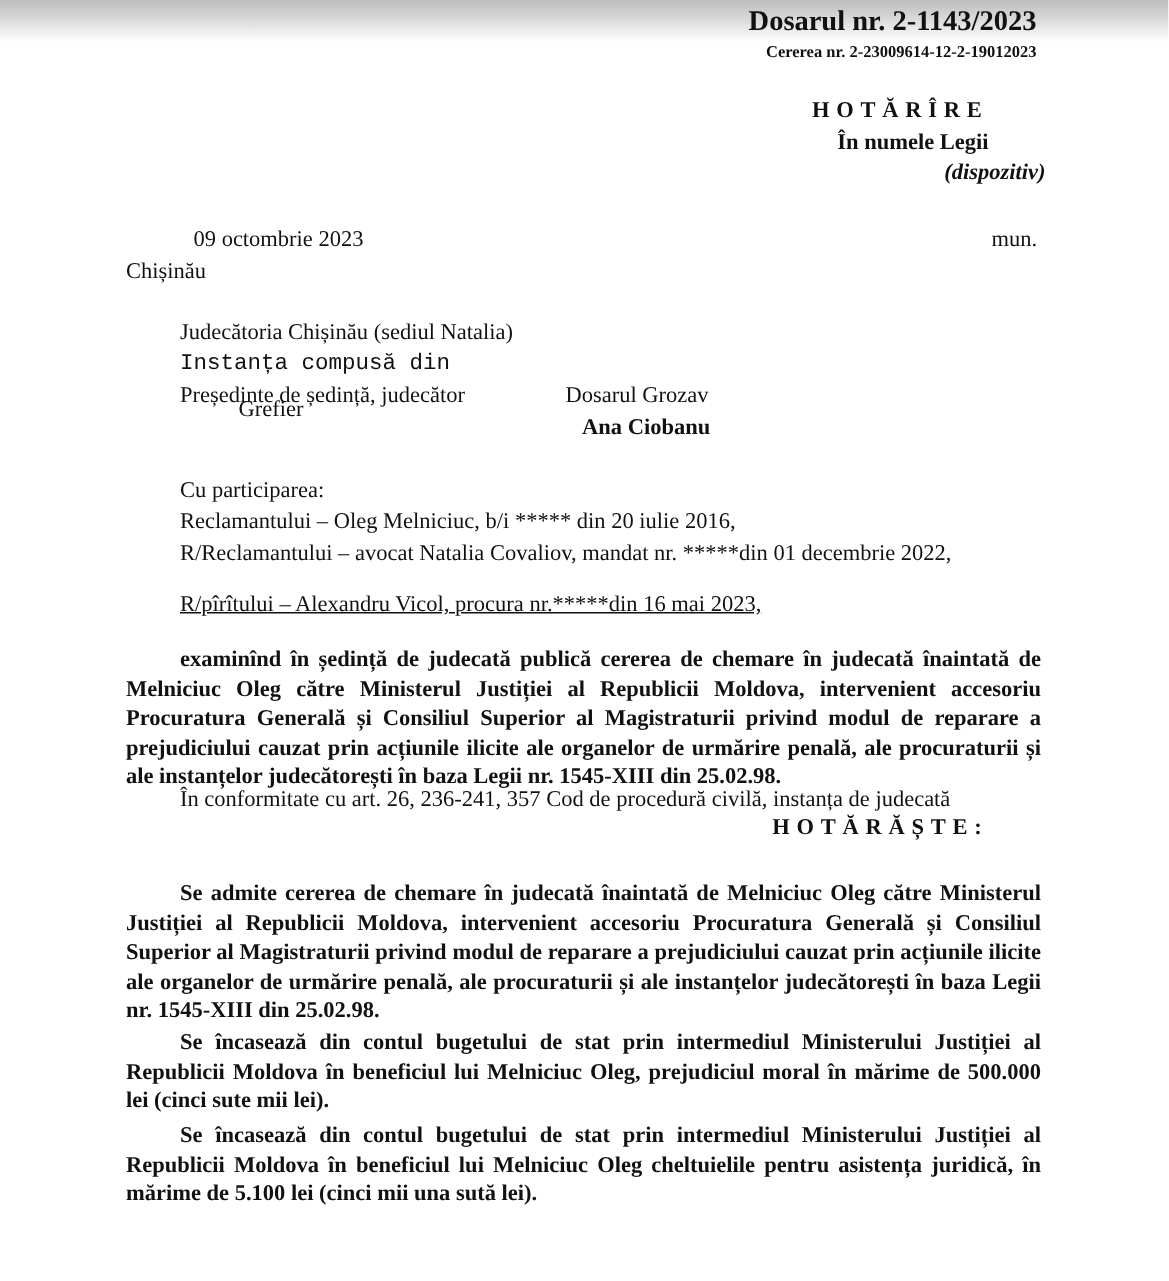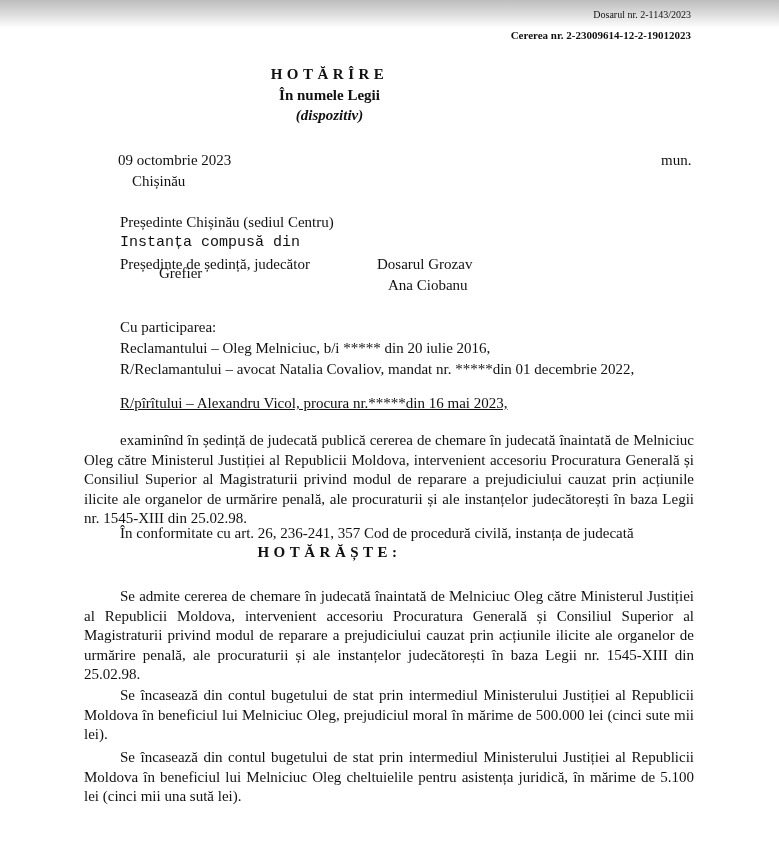--- a/index.html
+++ b/index.html
@@ -12,56 +12,56 @@
       font-family: "Liberation Serif", "DejaVu Serif", serif;
       color: #111111;
       font-size: 15px;
     }
     .top-shade {
       position: absolute; left: 0; top: 0; width: 779px; height: 28px;
       background: linear-gradient(to bottom, #bdbdbd 0%, #d9d9d9 45%, #ffffff 100%);
     }
     .abs { position: absolute; white-space: nowrap; line-height: 18px; }
     .bold { font-weight: bold; }
-    .italic { font-style: italic; }
-    .caseno { right: 88px; top: 6px; font-size: 10px; font-weight: normal; }
+    .italic { font-style: italic; margin-left: 38px; }
+    .caseno { right: 88px; top: 6px; font-size: 19px; font-weight: bold; }
     .reqno { right: 88px; top: 26px; font-size: 11px; font-weight: bold; }
-    .title-wrap { position: absolute; left: 0; width: 659px; text-align: center; }
+    .title-wrap { position: absolute; left: 0; width: 659px; text-align: right; }
     .spaced { letter-spacing: 4.5px; }
     .justify {
       position: absolute; left: 84px; width: 610px;
       text-align: justify; line-height: 19.6px; white-space: normal;
     }
     .justify .ind { display: inline-block; width: 36px; }
-    p { margin: 0; }
+    p { margin: 0; font-weight: bold; }
   </style>
 </head>
 <body>
 
 <div class="top-shade"></div>
 
 <div class="abs caseno">Dosarul nr. 2-1143/2023</div>
 <div class="abs reqno">Cererea nr. 2-23009614-12-2-19012023</div>
 
 <div class="title-wrap" style="top:66px;">
   <span class="bold spaced">HOTĂRÎRE</span>
 </div>
 <div class="title-wrap bold" style="top:87px;">În numele Legii</div>
 <div class="title-wrap bold italic" style="top:107px;">(dispozitiv)</div>
 
-<div class="abs" style="left:118px; top:151px;text-align:center;">09 octombrie 2023</div>
+<div class="abs" style="left:129px; top:151px;text-align:center;">09 octombrie 2023</div>
 <div class="abs" style="left:661px; top:151px;">mun.</div>
-<div class="abs" style="left:84px; top:172px;margin-left:48px;">Chișinău</div>
+<div class="abs" style="left:84px; top:172px;">Chișinău</div>
 
-<div class="abs" style="left:120px; top:213px;">Președinte Chișinău (sediul Centru)</div>
+<div class="abs" style="left:120px; top:213px;">Judecătoria Chișinău (sediul Natalia)</div>
 <div class="abs" style="left:120px; top:234px;font-family:Liberation Mono, monospace;">Instanța compusă din</div>
 <div class="abs" style="left:120px; top:255px;">Președinte de ședință, judecător</div>
 <div class="abs" style="left:377px; top:255px;">Dosarul Grozav</div>
 <div class="abs" style="left:120px; top:264px;margin-left:39px;">Grefier</div>
-<div class="abs" style="left:388px; top:276px;">Ana Ciobanu</div>
+<div class="abs" style="left:388px; top:276px;font-weight:bold;">Ana Ciobanu</div>
 
 <div class="abs" style="left:120px; top:318px;">Cu participarea:</div>
 <div class="abs" style="left:120px; top:339px;">Reclamantului – Oleg Melniciuc, b/i ***** din 20 iulie 2016,</div>
 <div class="abs" style="left:120px; top:360px;text-align:center;">R/Reclamantului – avocat Natalia Covaliov, mandat nr. *****din 01 decembrie 2022,</div>
 <div class="abs" style="left:120px; top:394px;text-decoration:underline;">R/pîrîtului – Alexandru Vicol, procura nr.*****din 16 mai 2023,</div>
 
 <div class="justify" style="top:431px;">
   <p><span class="ind"></span><span>examinînd în ședință de judecată publică cererea de chemare în judecată înaintată de Melniciuc Oleg către Ministerul Justiției al Republicii Moldova, intervenient accesoriu Procuratura Generală și Consiliul Superior al Magistraturii privind modul de reparare a prejudiciului cauzat prin acțiunile ilicite ale organelor de urmărire penală, ale procuraturii și ale instanțelor judecătorești în baza Legii nr. 1545-XIII  din  25.02.98.</span></p>
 </div>
 <div class="abs" style="left:120px; top:524px;">În conformitate cu art. 26, 236-241, 357 Cod de procedură civilă, instanța de judecată</div>

